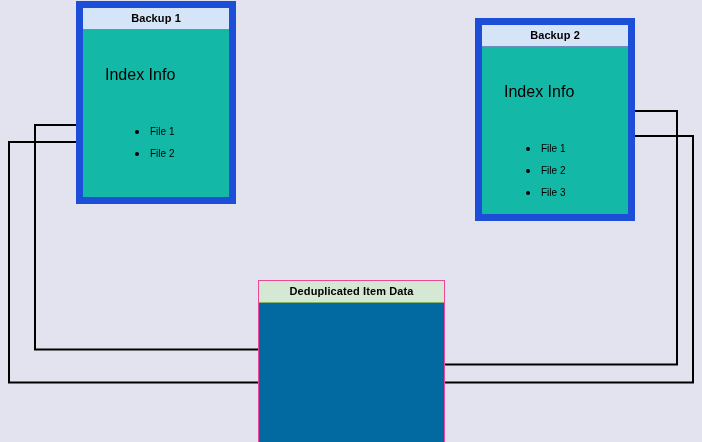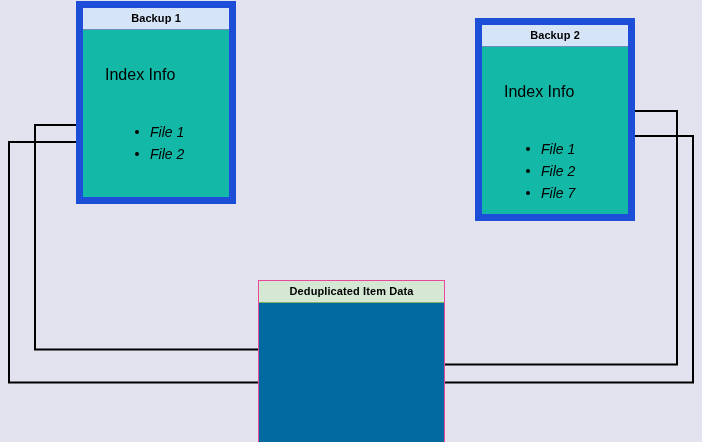--- a/index.html
+++ b/index.html
@@ -63,23 +63,22 @@
     top: 36px;
     font-size: 16px;
     color: #000;
     white-space: nowrap;
   }
   .file-list {
     position: absolute;
     margin: 0;
     padding: 0;
     list-style: none;
-    font-size: 14px;
+    font-size: 10px;
     color: #000;
-    font-style: italic;
   }
   .file-list li {
     position: relative;
     padding-left: 17px;
     height: 22px;
     line-height: 22px;
     white-space: nowrap;
   }
   .file-list li::before {
     content: "";
@@ -165,21 +164,21 @@
     </div>
   </div>
 
   <div class="box" id="backup2">
     <div class="box-header">Backup 2</div>
     <div class="box-body">
       <div class="index-label">Index Info</div>
       <ul class="file-list">
         <li>File 1</li>
         <li>File 2</li>
-        <li>File 7</li>
+        <li>File 3</li>
       </ul>
     </div>
   </div>
 
   <div class="box" id="dedup">
     <div class="box-header">Deduplicated Item Data</div>
   </div>
 
 </div>
 

